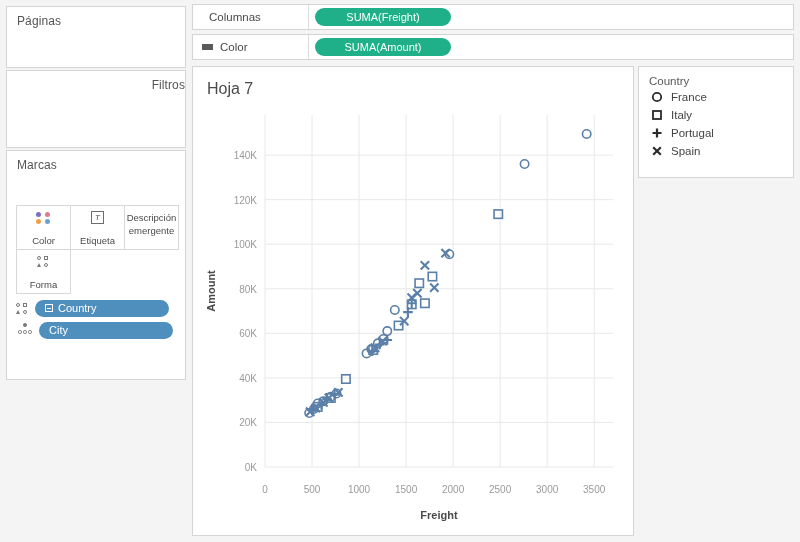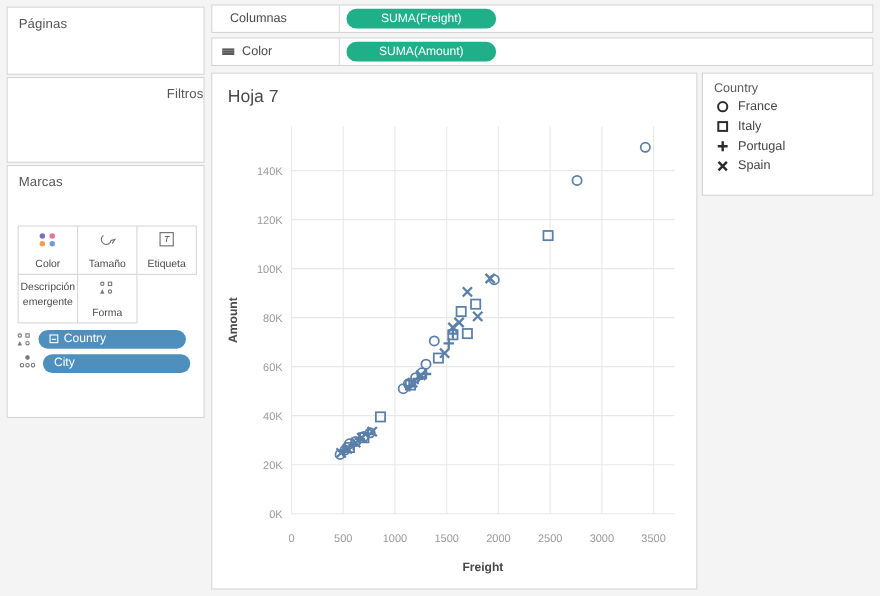--- a/index.html
+++ b/index.html
@@ -210,26 +210,20 @@
 
     <div class="mk-grid">
       <div class="mk-btn">
         <span class="color-dots">
             <i></i>
             <i></i>
             <i></i>
             <i></i>
           </span>
         <span class="mk-label">Color</span>
-      </div>
-      <div class="mk-btn">
-        <svg class="size-icon" viewBox="0 0 18 15">
-          <path d="M5,3 a4.5,4.5 0 1,0 7,4.5 l3.5,-0.8 l-2.5,3.6" fill="none" stroke="#6c6c6c" stroke-width="1"></path>
-        </svg>
-        <span class="mk-label">Tamaño</span>
       </div>
       <div class="mk-btn">
         <span class="label-icon">T</span>
         <span class="mk-label">Etiqueta</span>
       </div>
       <div class="mk-btn">
         <span class="mk-label2">Descripción</span>
         <span>emergente</span>
       </div>
       <div class="mk-btn">

